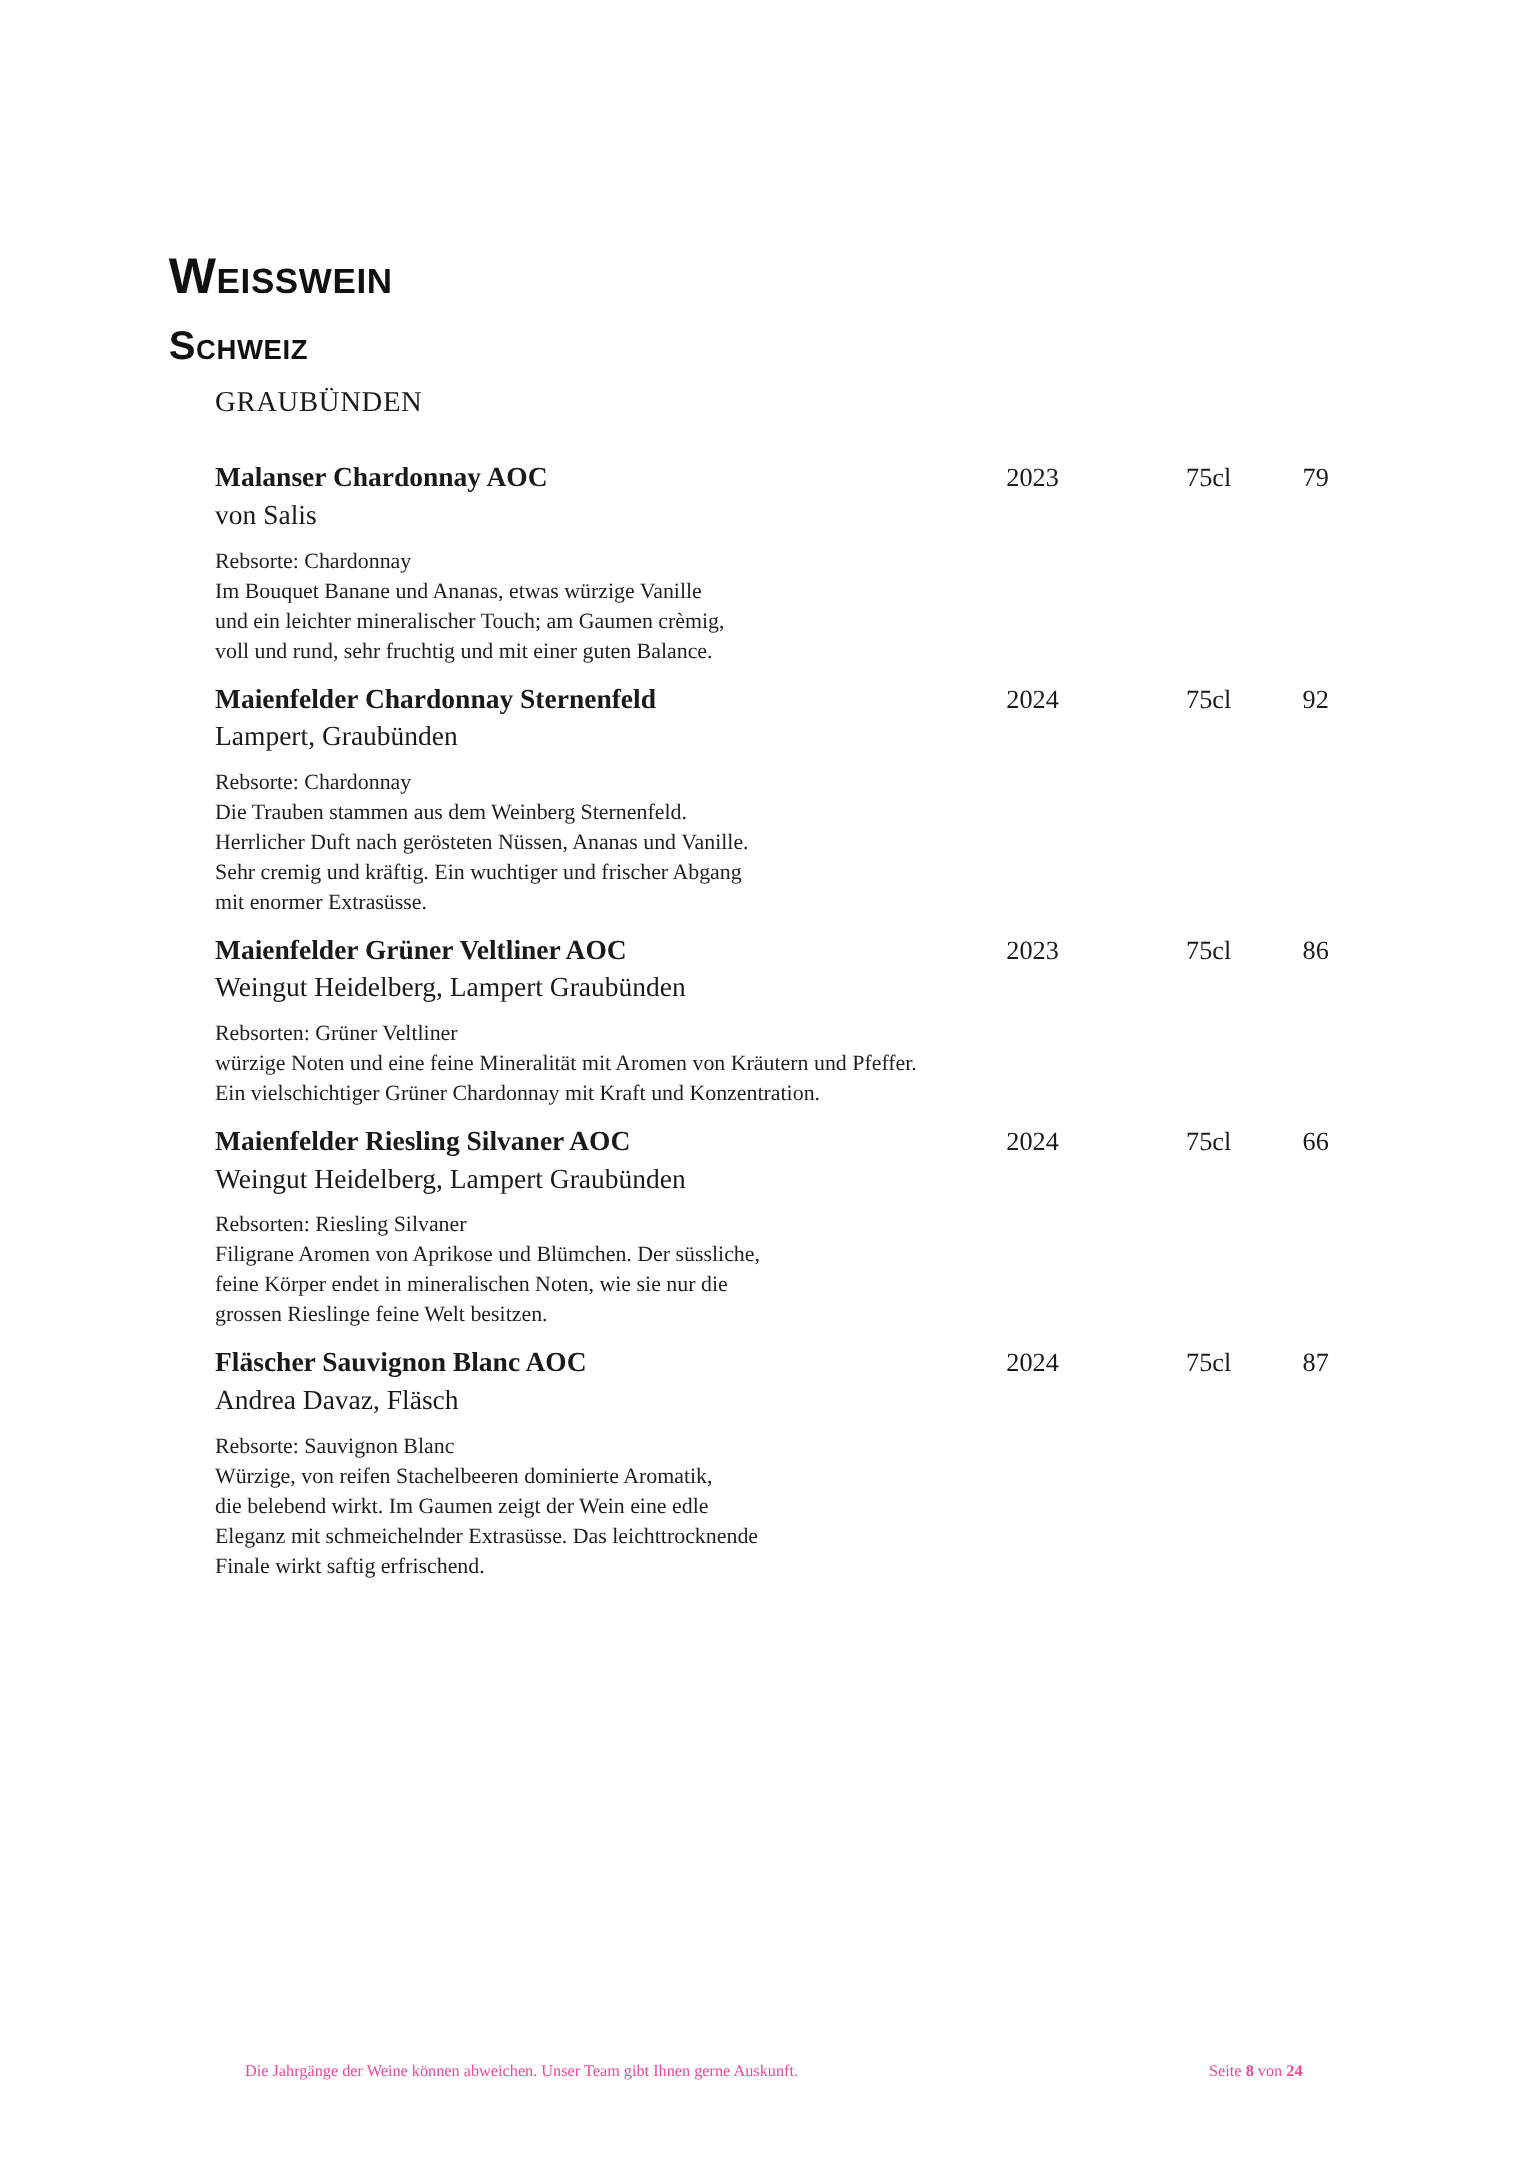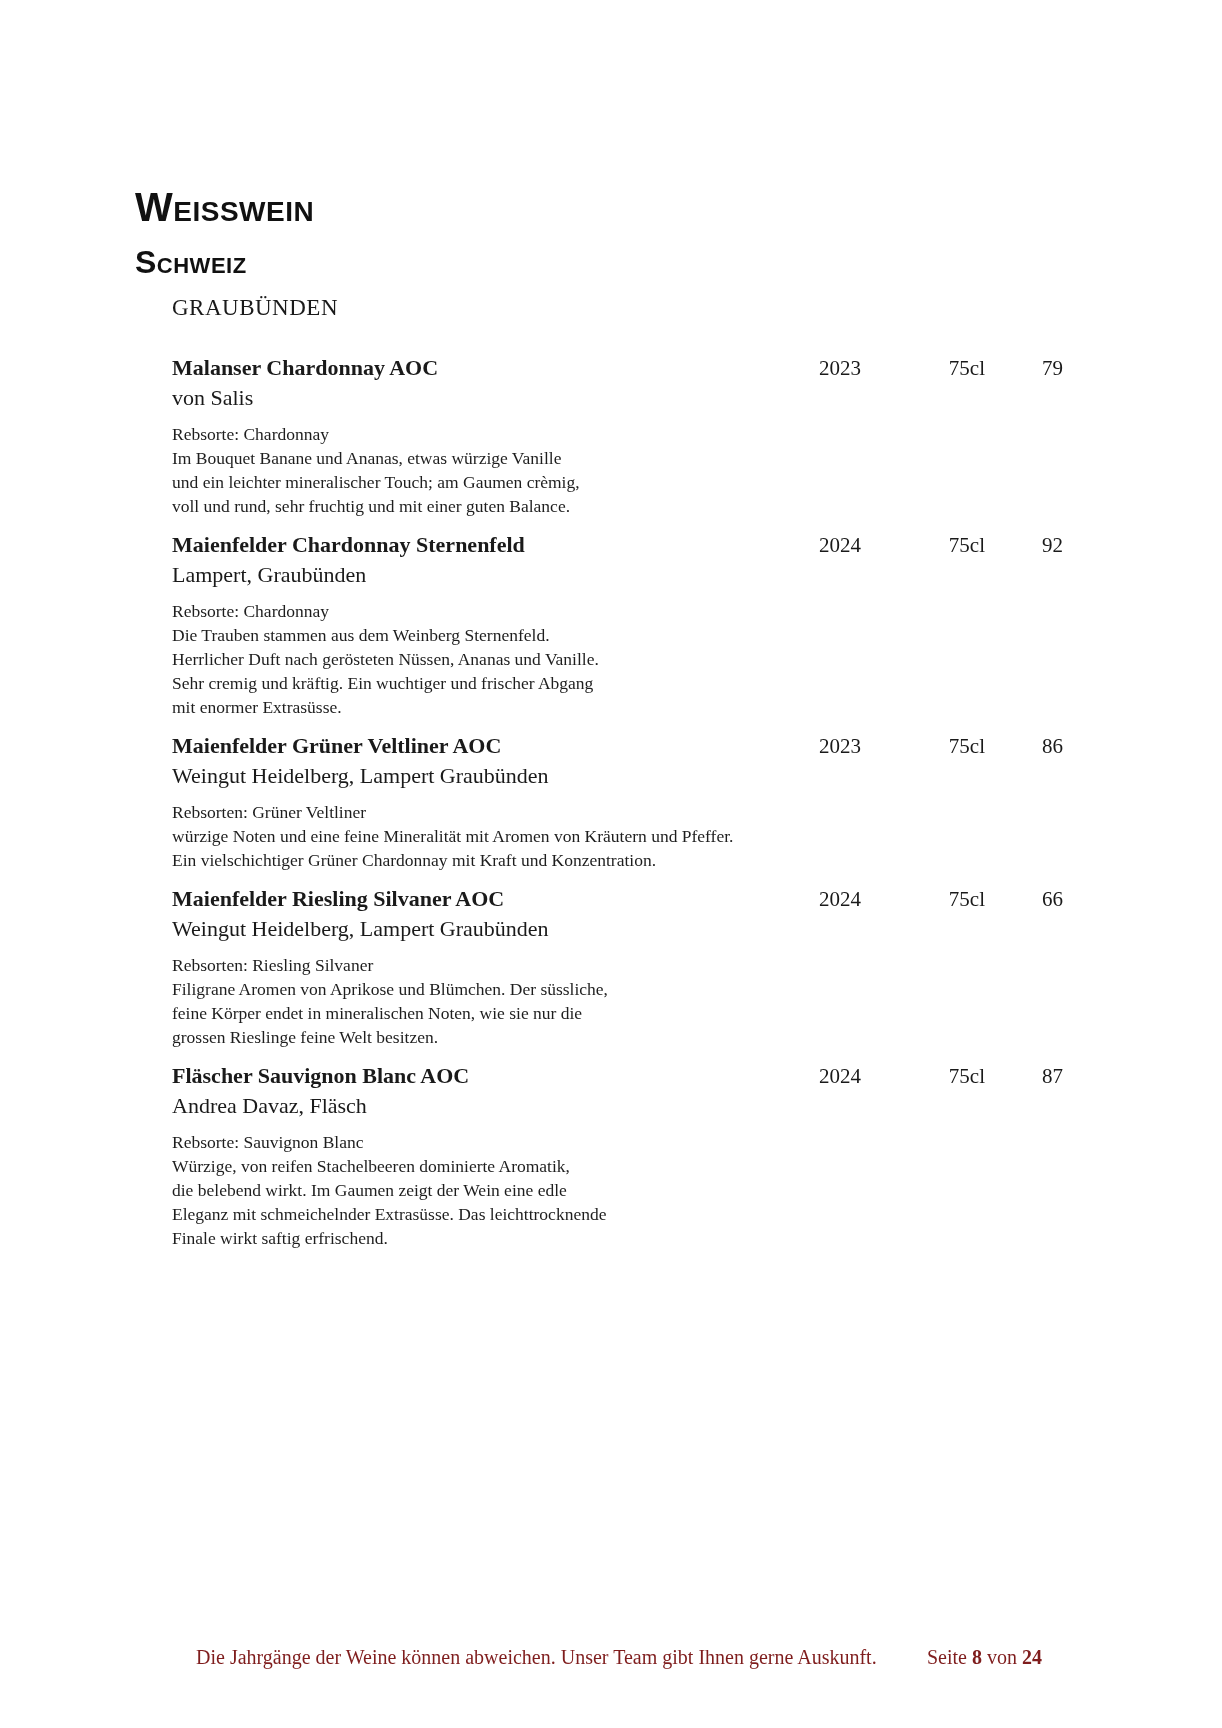--- a/index.html
+++ b/index.html
@@ -6,21 +6,21 @@
   html,body { background:#ffffff; }
   .page {
     position:relative;
     width:1222px;
     height:1728px;
     background:#ffffff;
     color:#1a1a1a;
     font-family:"Liberation Serif","DejaVu Serif",serif;
     overflow:hidden;
   }
-  .headings { padding:186px 159px 0 135px; }
+  .headings { padding:186px 159px 0 135px;margin-top:14px; }
   .cat-title {
     font-family:"Liberation Sans","DejaVu Sans",sans-serif;
     font-weight:700;
     font-variant:small-caps;
     font-size:40px;
     line-height:42px;
     color:#111111;
     letter-spacing:0.5px;
   }
   .country-title {
@@ -47,40 +47,40 @@
   .entry { margin-bottom:12px; }
   .entry-head {
     display:flex;
     align-items:baseline;
     font-size:22px;
     line-height:30px;
   }
   .name-block { flex:1 1 auto; }
   .wine-name { font-weight:700; }
   .wine-producer { font-weight:400; }
-  .col-year  { width:70px;  text-align:center; font-size:21px; white-space:nowrap; }
+  .col-year  { width:70px;  text-align:left; font-size:21px; white-space:nowrap; }
   .col-size  { width:110px; text-align:right; font-size:21px; white-space:nowrap; }
   .col-price { width:78px;  text-align:right; font-size:21px; white-space:nowrap; }
   .details {
     margin-top:9px;
     font-size:17.5px;
     line-height:24px;
     color:#1e1e1e;
   }
   .footer {
     position:absolute;
     top:1646px;
     left:196px;
     right:180px;
     display:flex;
     justify-content:space-between;
     align-items:baseline;
-    font-size:20px;
+    font-size:13px;
     line-height:22px;
-    color:#7f1d1d;
+    color:#ec4899;
   }
   .pageno .num { font-weight:700; }
 </style>
 </head>
 <body>
 
 <div class="page">
 
   <div class="headings">
     <div class="cat-title">Weisswein</div>

